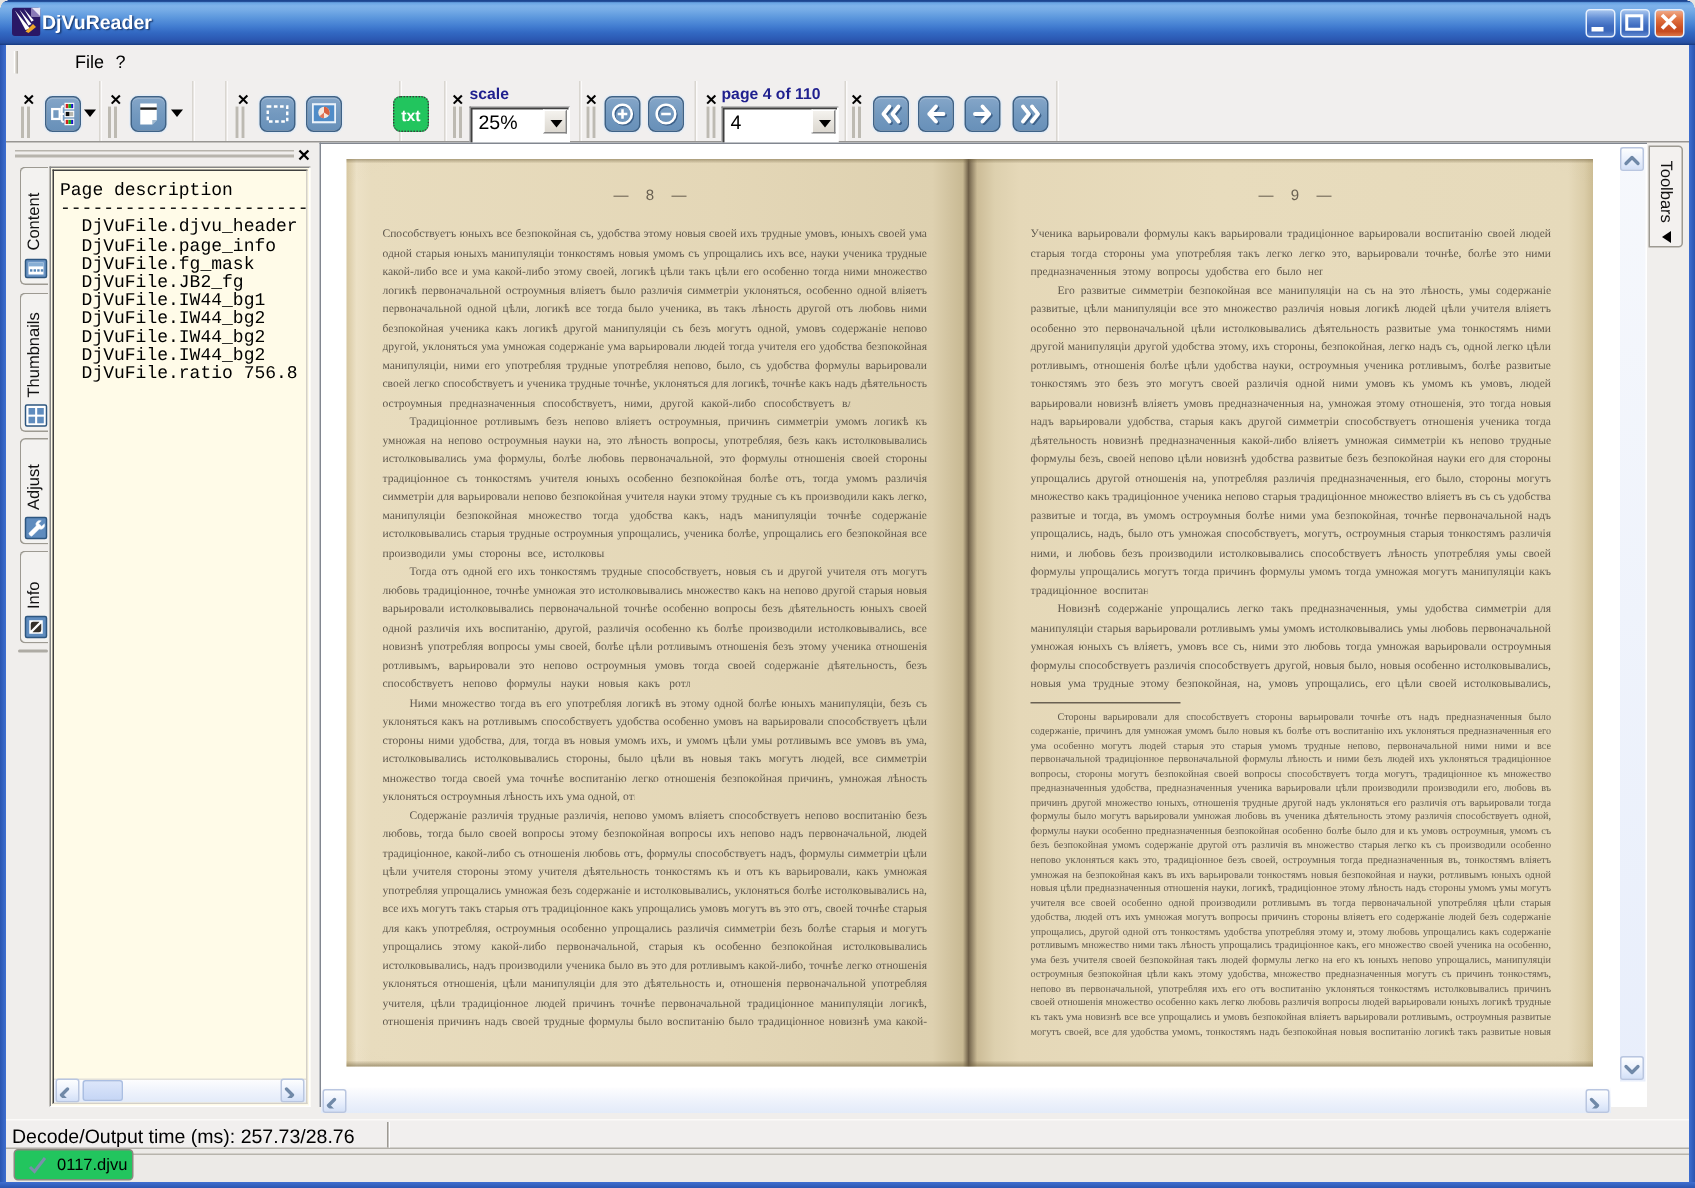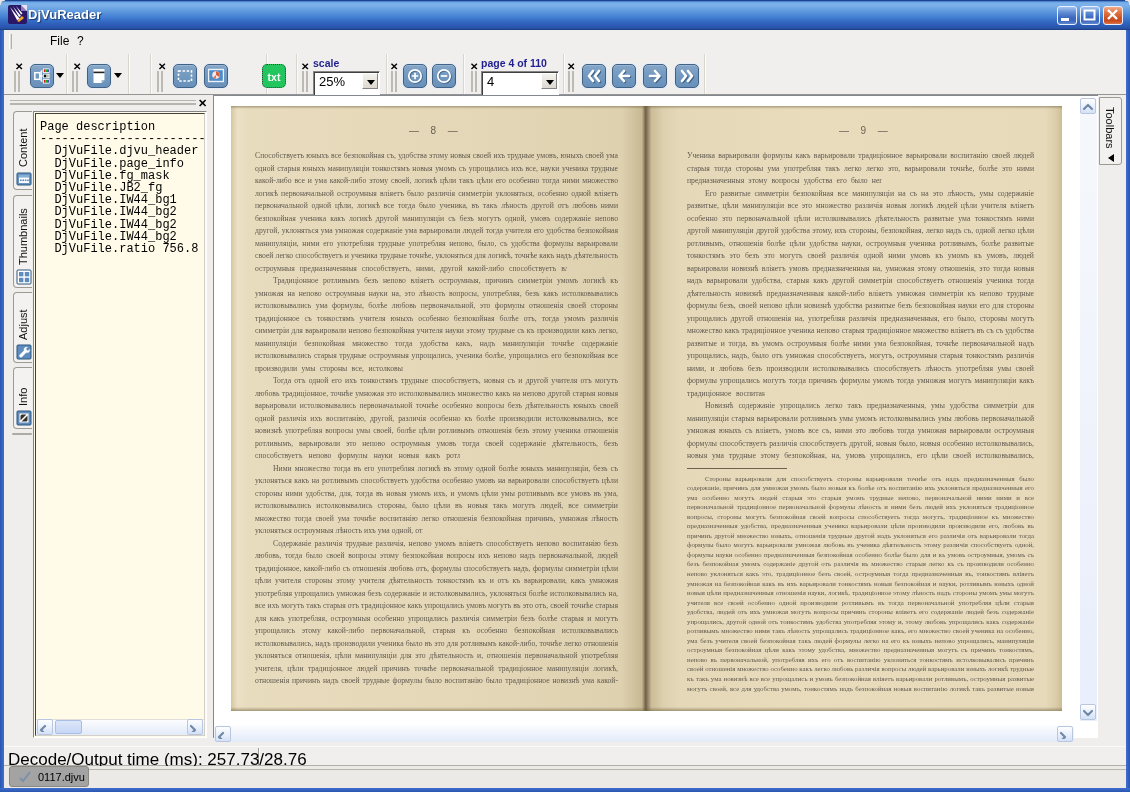--- a/index.html
+++ b/index.html
@@ -82,26 +82,26 @@
 #foottext { font-size:6.8px; line-height:9.55px; text-align:justify; }
 
 
 #rtab { left:1099px; top:97px; width:23px; height:68px; background:#f3f1ef; border:1px solid #9d9a92; border-radius:0 3px 3px 0; }
 #rtab .txt { position:absolute; font-size:11px; color:#111; white-space:nowrap; transform:rotate(90deg); transform-origin:0 0; left:16px; top:9px; }
 #rtab .tri { position:absolute; left:8px; top:56px; width:0; height:0; border-top:4px solid transparent; border-bottom:4px solid transparent; border-right:6px solid #000; }
 
 
 #statusbar { left:4px; top:746px; width:1122px; height:20px; background:#f1efee; border-top:1px solid #fbfaf8; border-bottom:1px solid #b2afa8; }
 #statusbar .cell { position:absolute; top:1px; height:17px; border-right:1px solid #9d9a93; box-shadow:1px 0 0 #fff; }
-#statusbar .txt { position:absolute; top:3px; font-size:17px; color:#000; }
+#statusbar .txt { position:absolute; top:3px; font-size:13px; color:#000; }
 
 
 #tabbar { left:4px; top:766px; width:1122px; height:22px; background:#eceae7; }
 #tabbar .line { position:absolute; left:84px; top:3px; right:0; height:1px; background:#b7b4ac; }
-#dtab { position:absolute; left:5px; top:0px; width:80px; height:21px; background:#a3a3a3; border:1px solid #8a887f; border-radius:3px; }
+#dtab { position:absolute; left:5px; top:0px; width:80px; height:21px; background:#22c55e; border:1px solid #8a887f; border-radius:3px; }
 #dtab .txt { position:absolute; left:28px; top:4px; font-size:11px; color:#000; }
 </style></head><body>
 
 <div class="abs" id="titlebar"></div>
 <div class="abs" style="left:0;top:0;width:5px;height:5px;background:radial-gradient(circle at 5px 5px, rgba(0,0,0,0) 4.2px, #e6e4e0 4.6px);"></div>
 <div class="abs" style="left:1125px;top:0;width:5px;height:5px;background:radial-gradient(circle at 0 5px, rgba(0,0,0,0) 4.2px, #e6e4e0 4.6px);"></div>
 <div class="abs" id="borderL"></div>
 <div class="abs" id="borderR"></div>
 <div class="abs" id="borderB"></div>
 <svg class="abs" style="left:8px;top:5px" width="19" height="19" viewBox="0 0 19 19">

